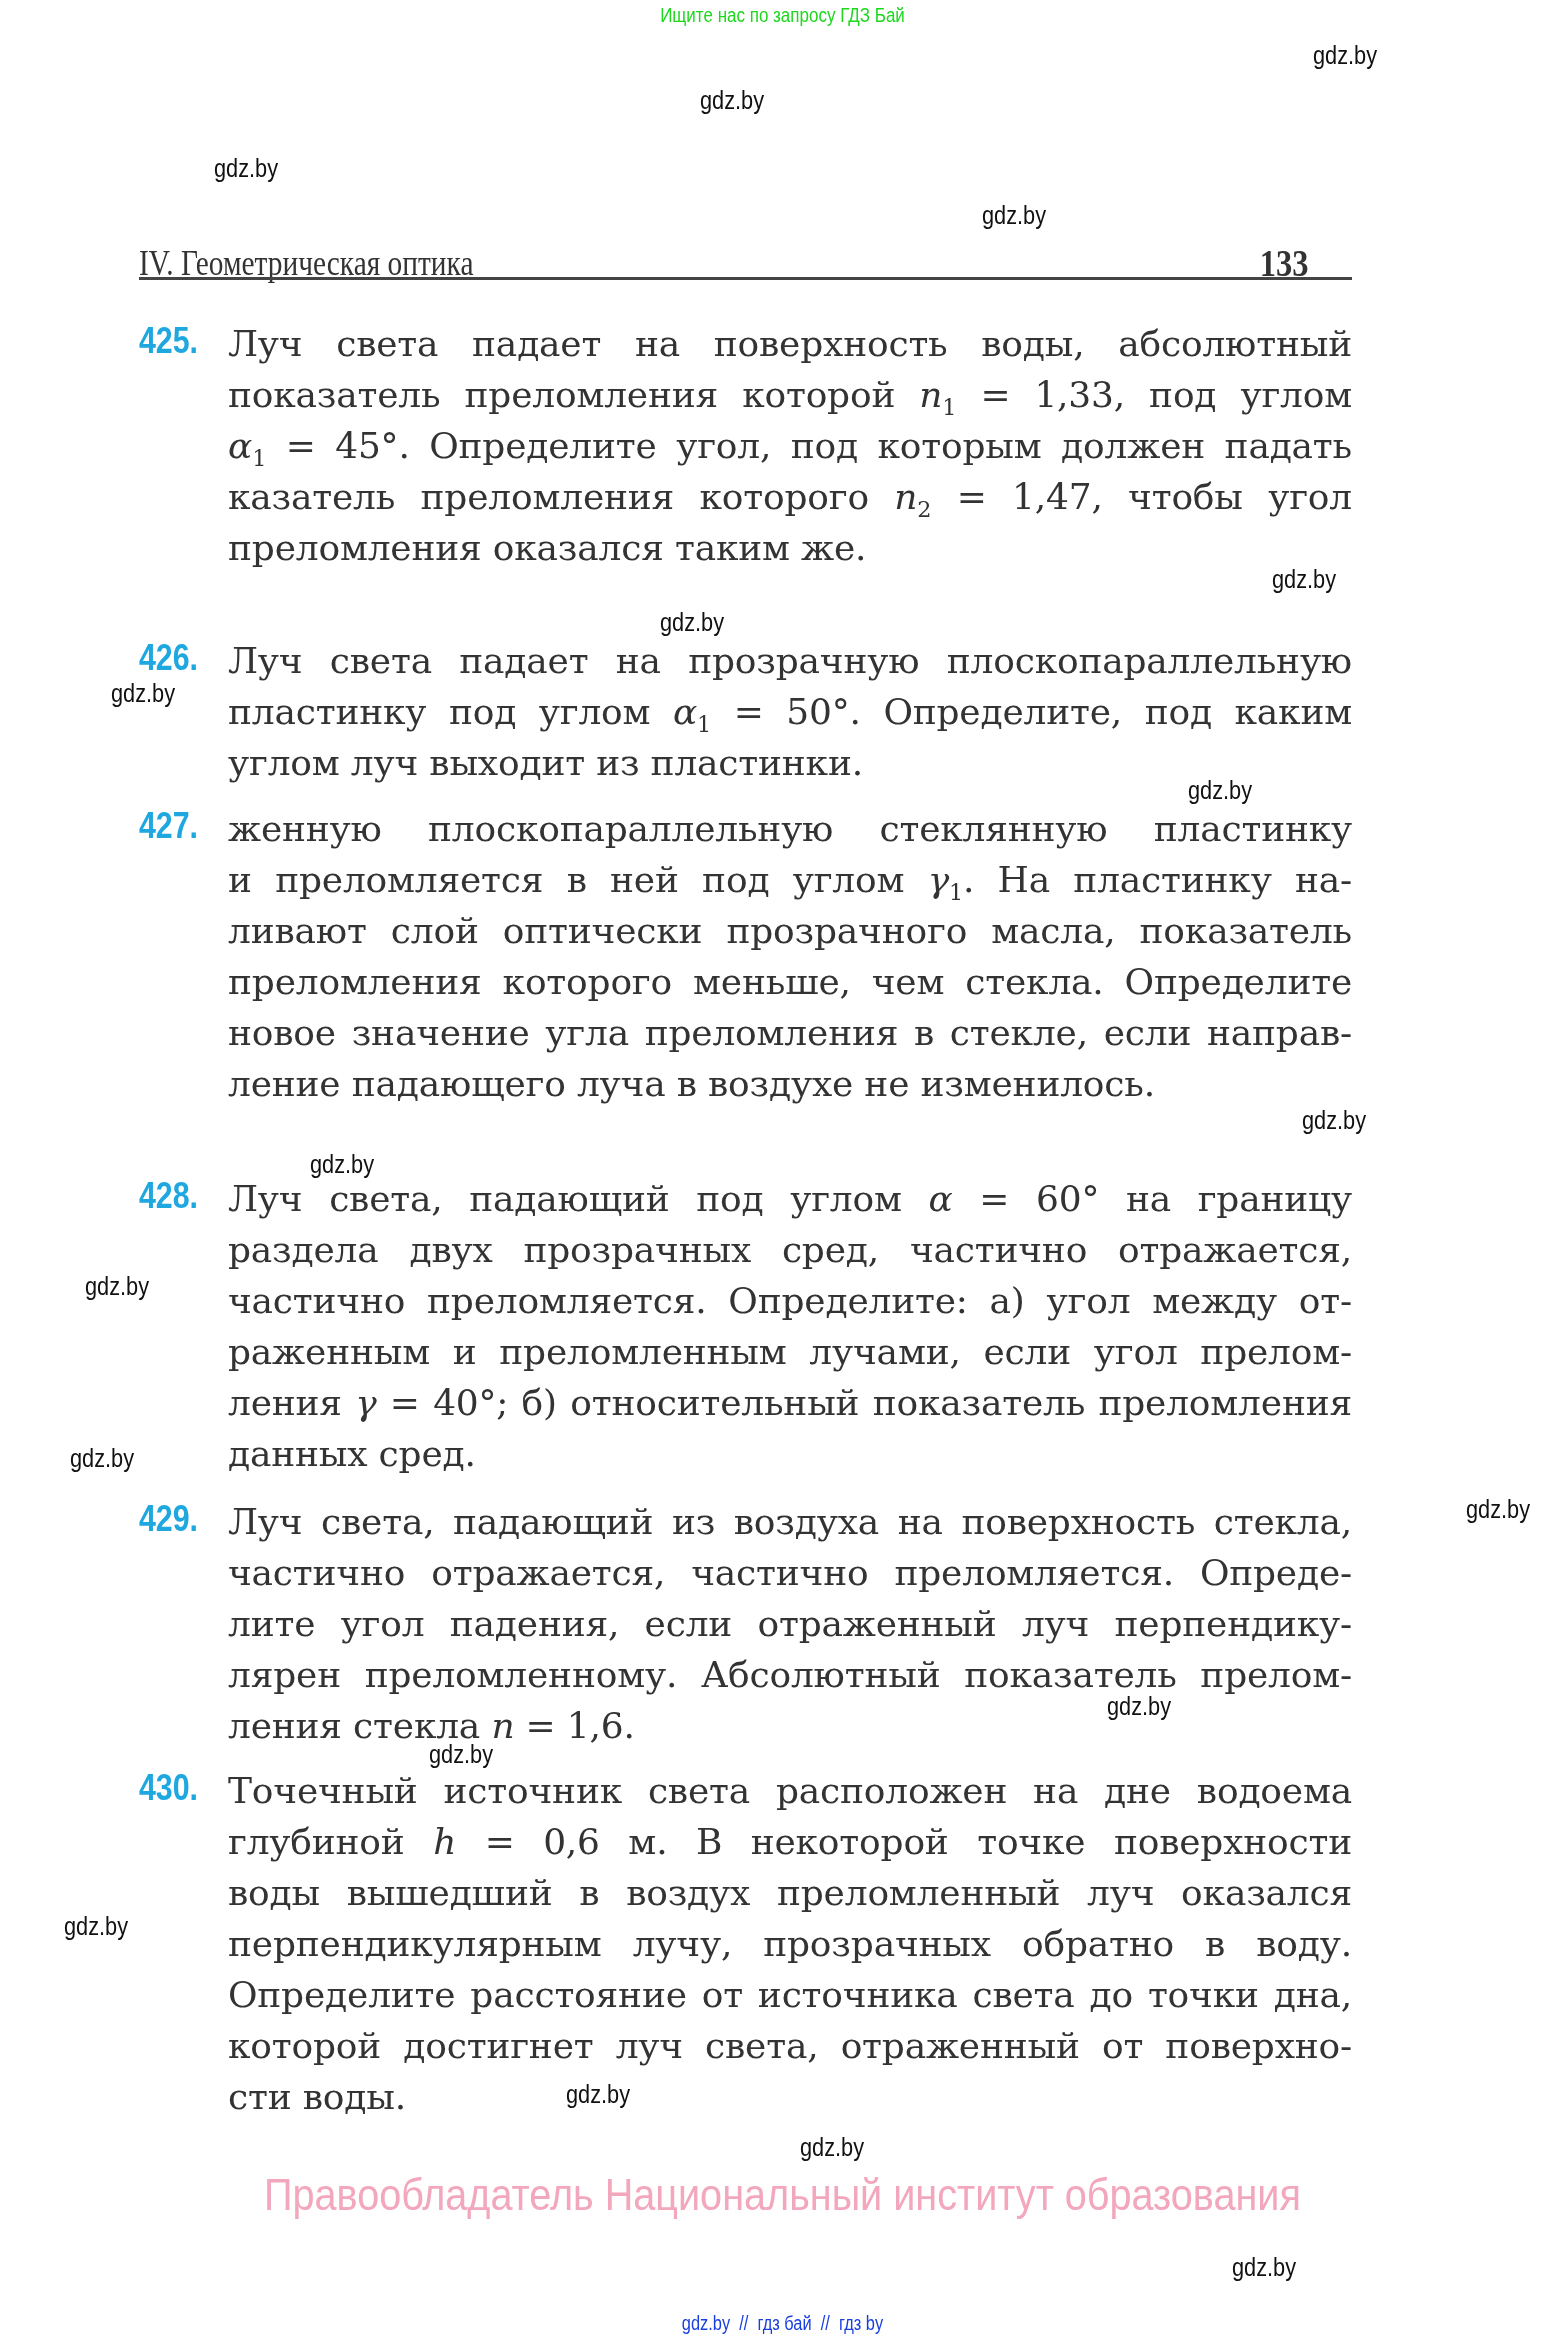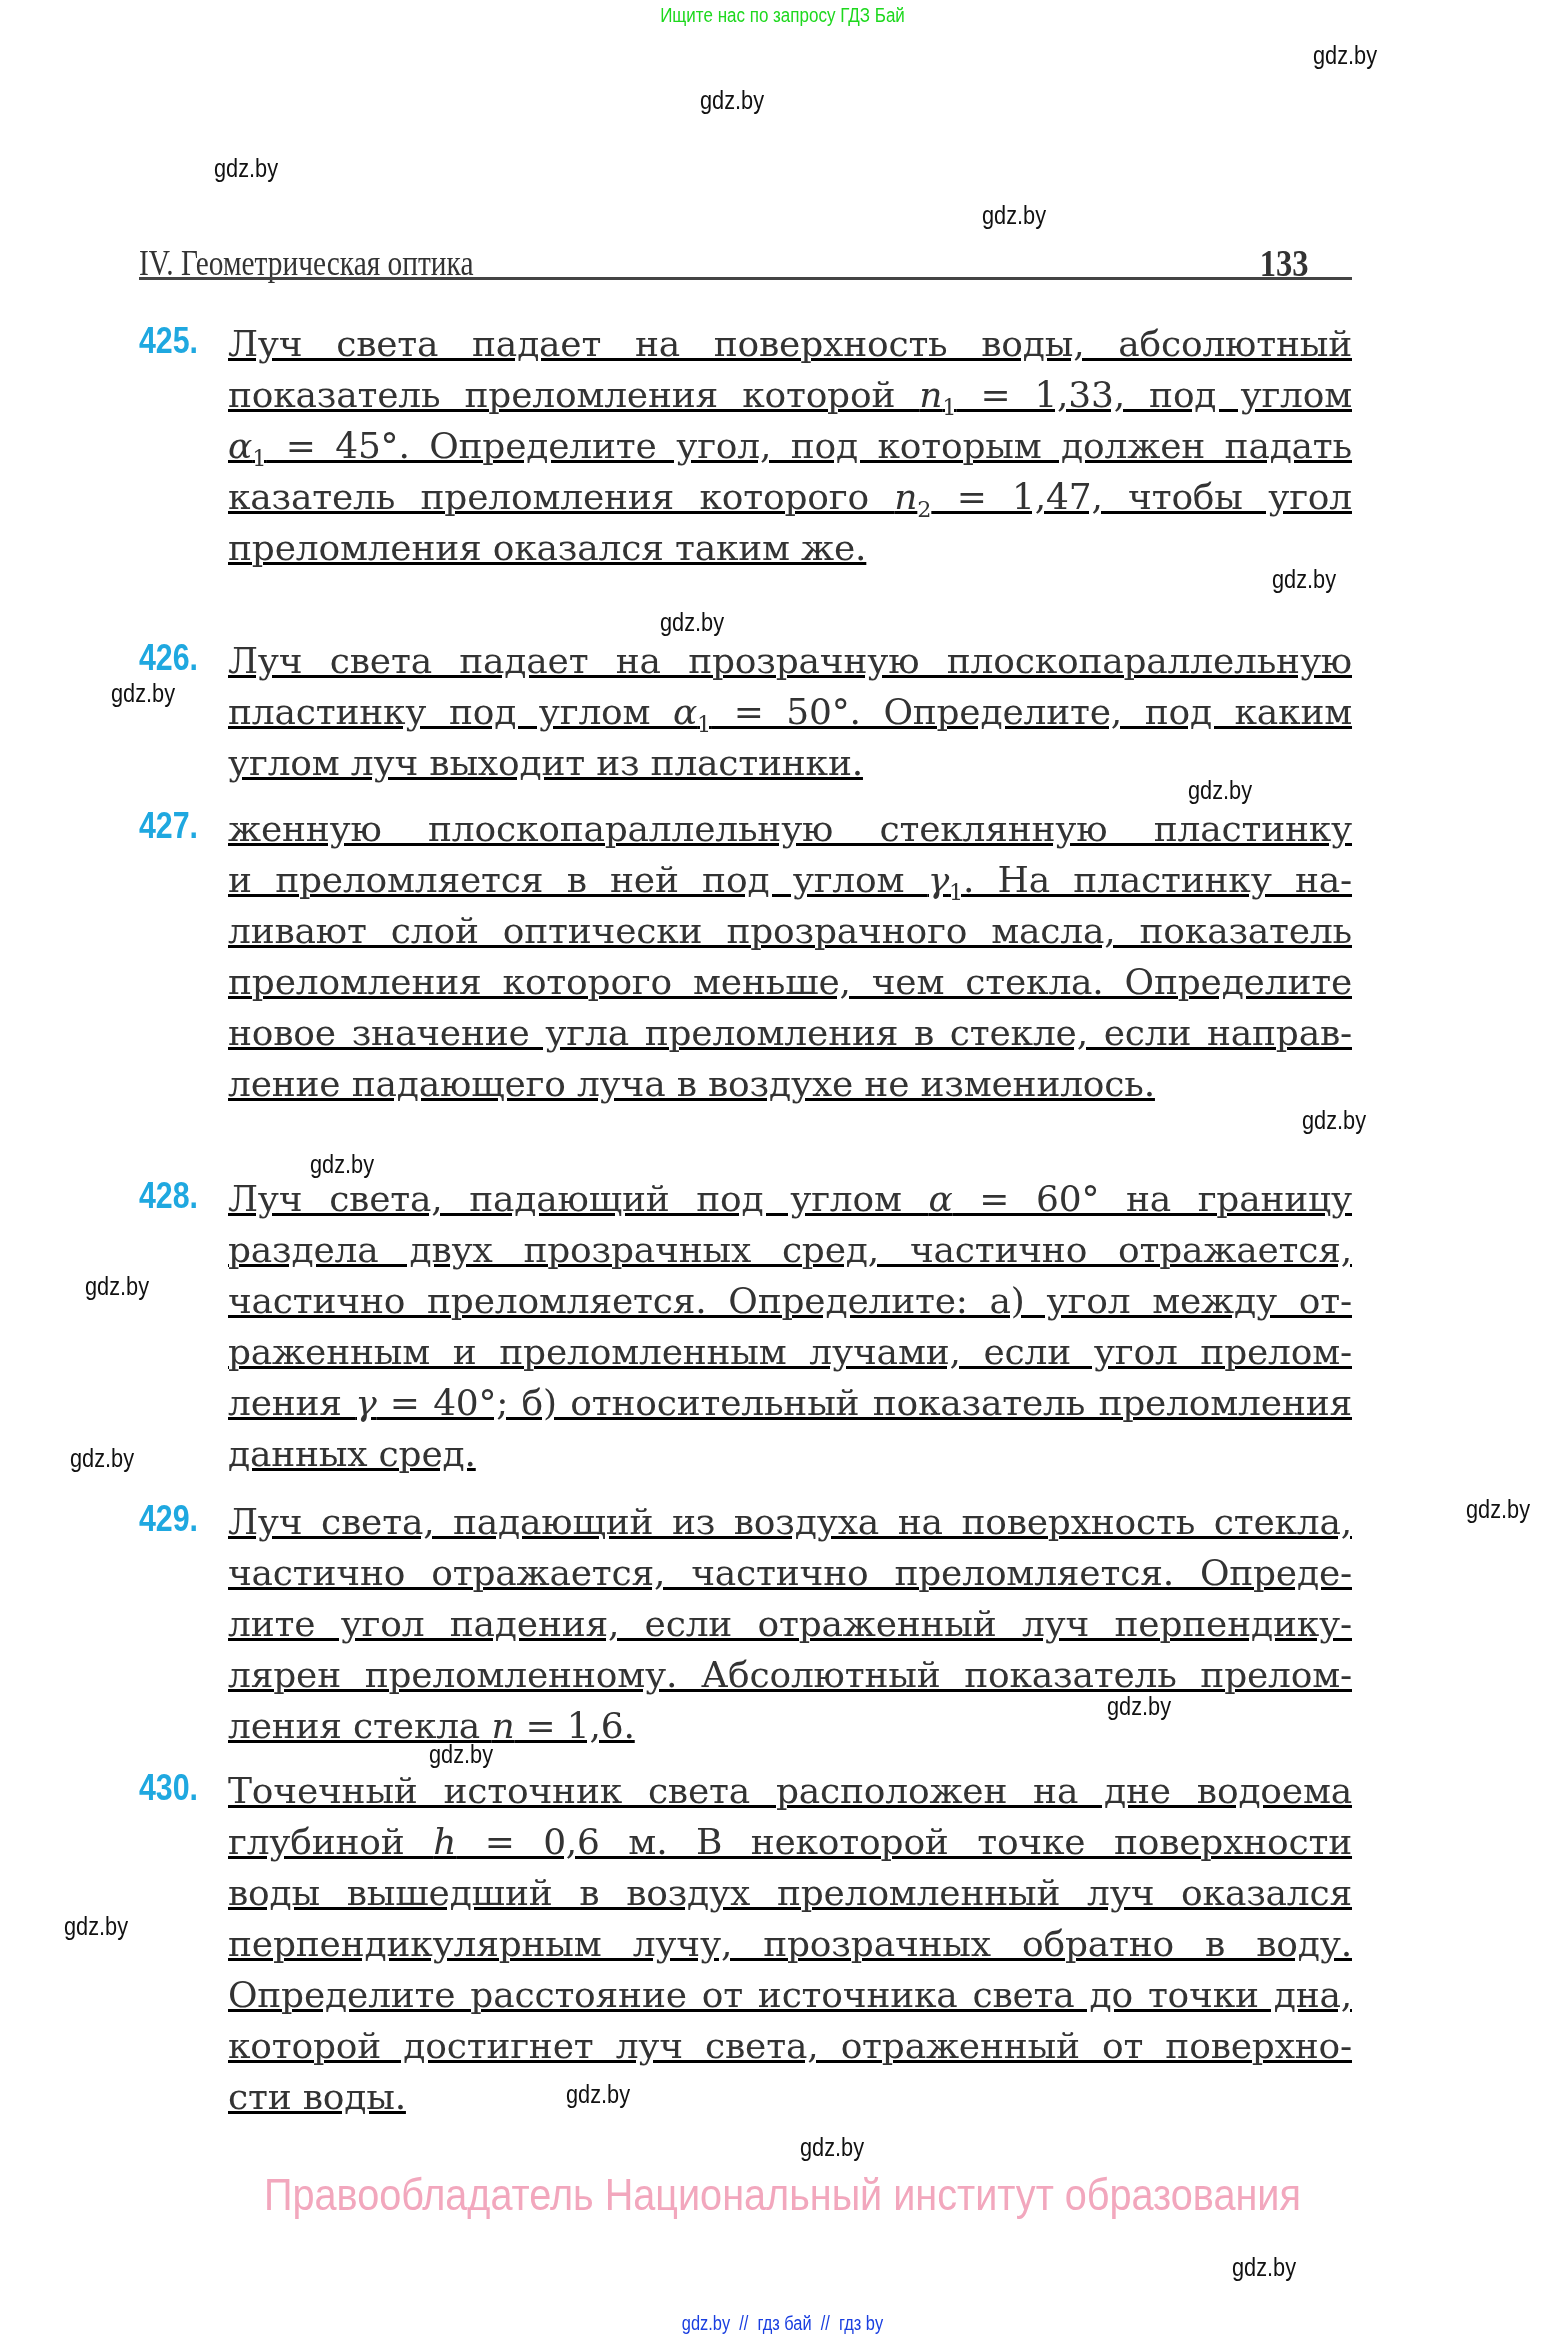--- a/index.html
+++ b/index.html
@@ -28,21 +28,21 @@
     transform: scaleX(0.88); transform-origin: right top;
   }
   .header-rule { position: absolute; left: 139px; width: 1213px; top: 277px; height: 2.7px; background: #444; }
 
   .problem { position: absolute; left: 139px; width: 1213px; }
   .problem .num {
     position: absolute; left: 0; top: 1.8px; font-family: "Liberation Sans", sans-serif;
     font-weight: bold; font-size: 37px; color: #1fa8e0;
     transform: scaleX(0.82); transform-origin: left top; white-space: nowrap;
   }
-  .problem .lines { position: absolute; left: 89px; width: 1124px; text-decoration: underline; }
+  .problem .lines { position: absolute; left: 89px; width: 1124px; }
   .problem .line {
     display: block; height: 51px; line-height: 51px;
     font-family: "DejaVu Serif", serif; font-size: 36px; color: #333333;
     white-space: nowrap; text-align: justify; text-align-last: justify;
     letter-spacing: -0.2px;
   }
   .problem .line.last { text-align-last: left; }
   sub { font-size: 0.62em; vertical-align: -0.35em; line-height: 0; }
   i { font-style: italic; }
 

